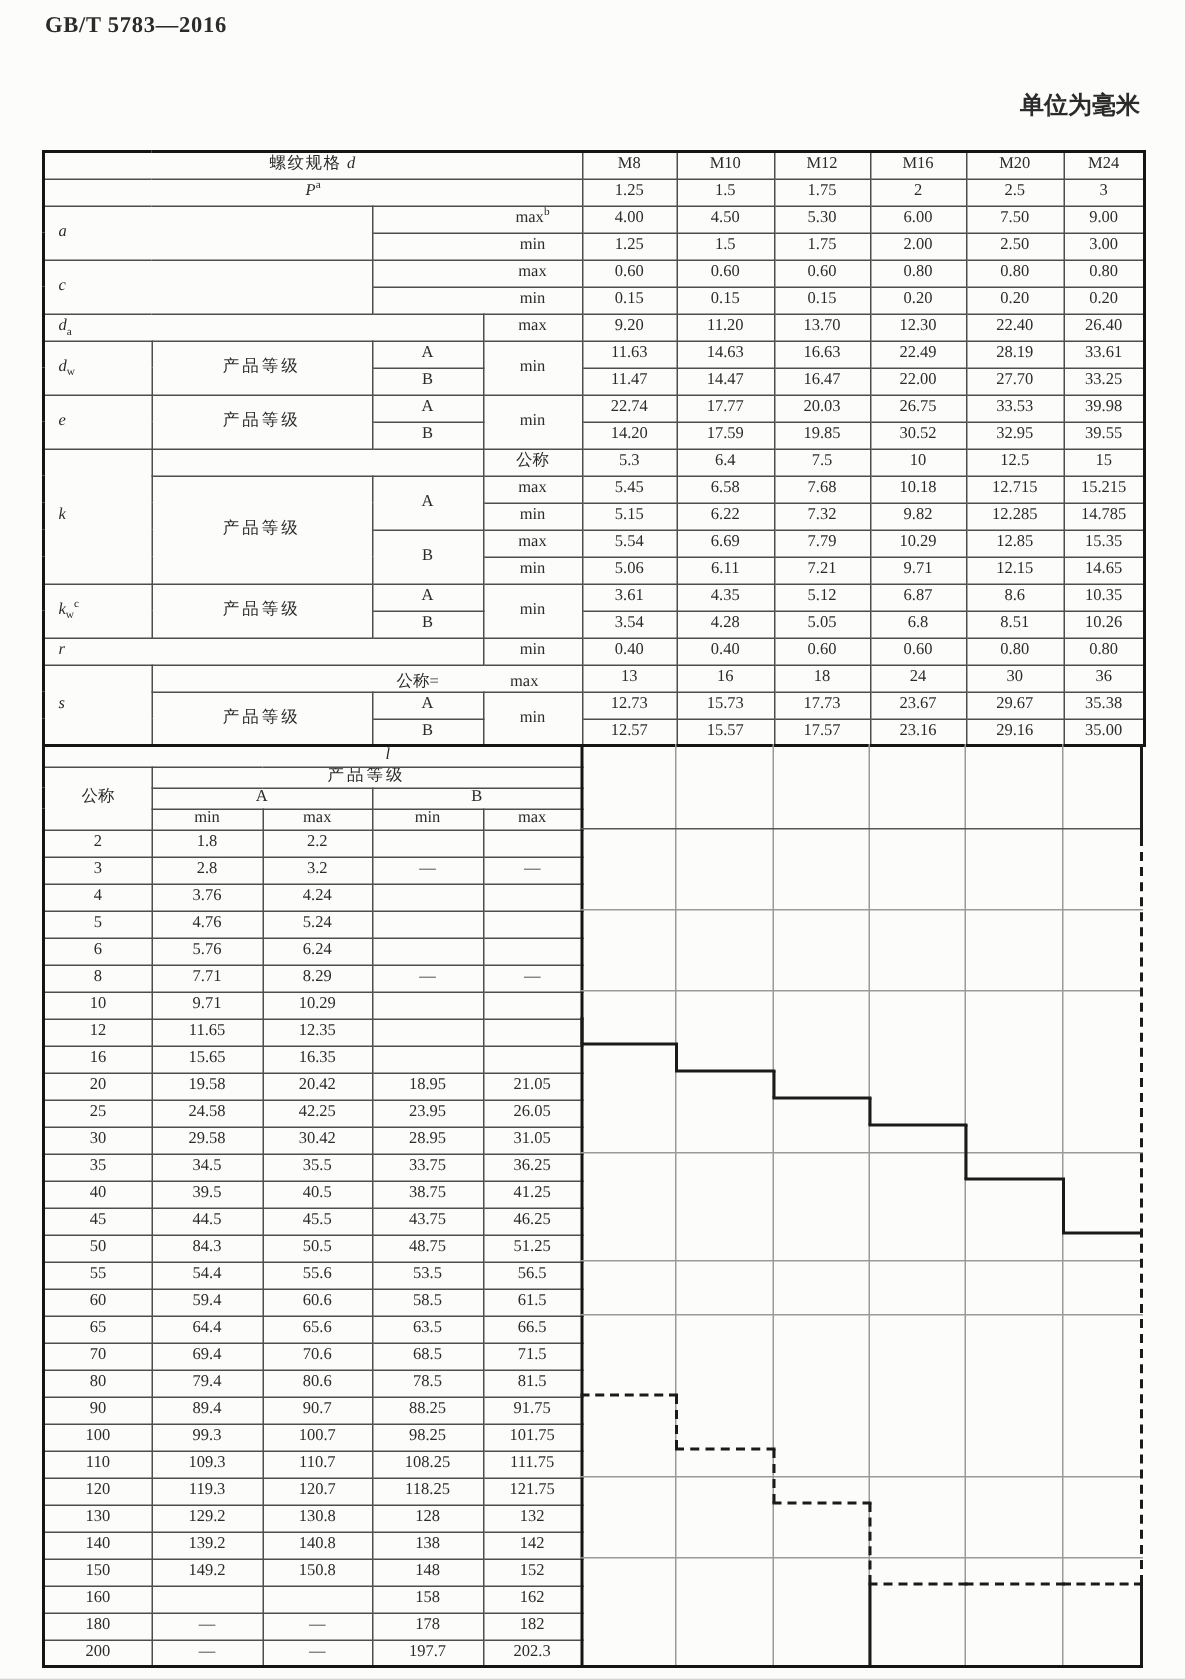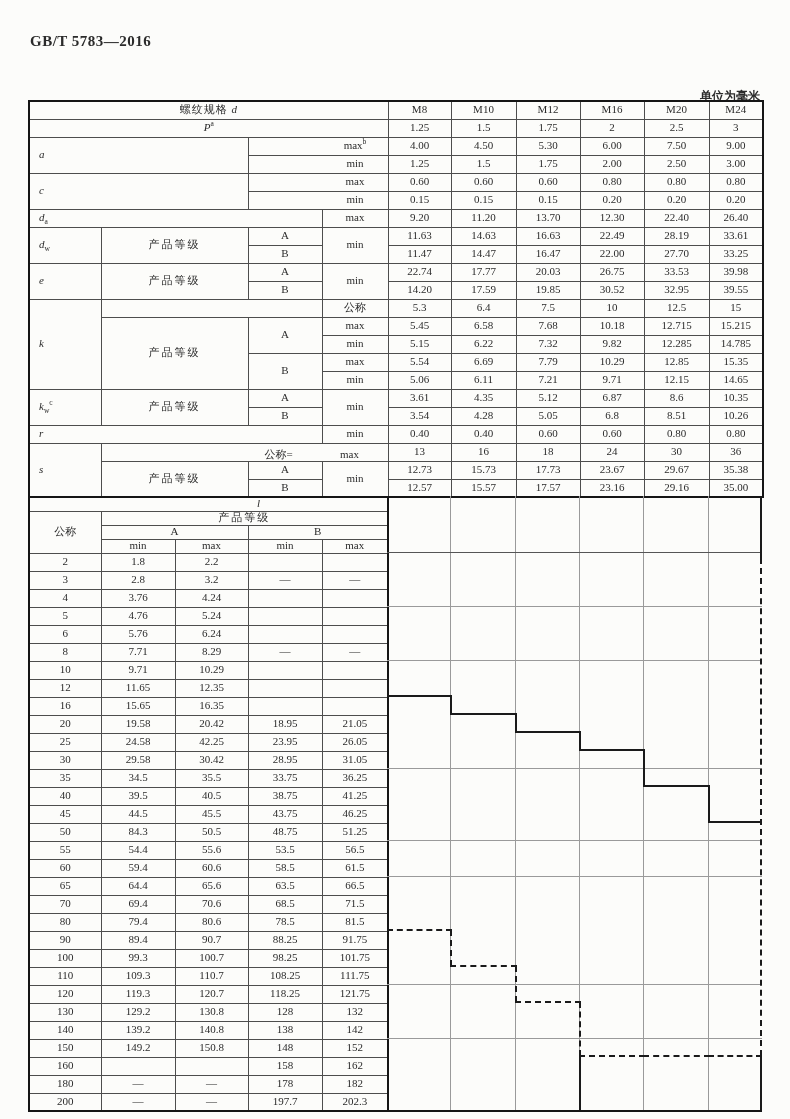--- a/index.html
+++ b/index.html
@@ -1,21 +1,21 @@
 <!DOCTYPE html>
 <html><head>
 <meta charset="utf-8">
 <style>
   html,body{margin:0;padding:0;background:#e8e8e4;}
   #page{position:relative;width:790px;height:1119px;background:#fcfcfa;overflow:hidden;
         font-family:"Liberation Serif","DejaVu Serif",serif;color:#2b2b2b;}
-  #std-code{position:absolute;left:30px;top:9px;font-size:15px;font-weight:bold;letter-spacing:.5px;margin-top:24px;}
+  #std-code{position:absolute;left:30px;top:9px;font-size:15px;font-weight:bold;letter-spacing:.5px;}
   #caption{position:absolute;left:28px;top:71px;width:734px;text-align:center;
            font-size:13.5px;font-weight:bold;letter-spacing:1px;}
-  #unit-note{position:absolute;top:88px;right:30px;font-size:12px;font-weight:bold;}
+  #unit-note{position:absolute;top:60px;right:30px;font-size:16px;font-weight:bold;}
   table{border-collapse:collapse;table-layout:fixed;position:absolute;left:28px;
         border:2px solid #151515;background:transparent;}
   #specTable{top:100px;width:734px;}
   #lenTable{top:496px;width:359px;}
   td{border:1px solid #4d4d4d;text-align:center;vertical-align:middle;font-size:11px;
      padding:0;line-height:1.05;overflow:hidden;white-space:nowrap;}
   tr{height:18px;}
   tr.h14{height:14px;}
   tr.bt2 td{border-top:1.5px solid #1a1a1a;}
   td.sym{text-align:left;padding-left:9px;}

